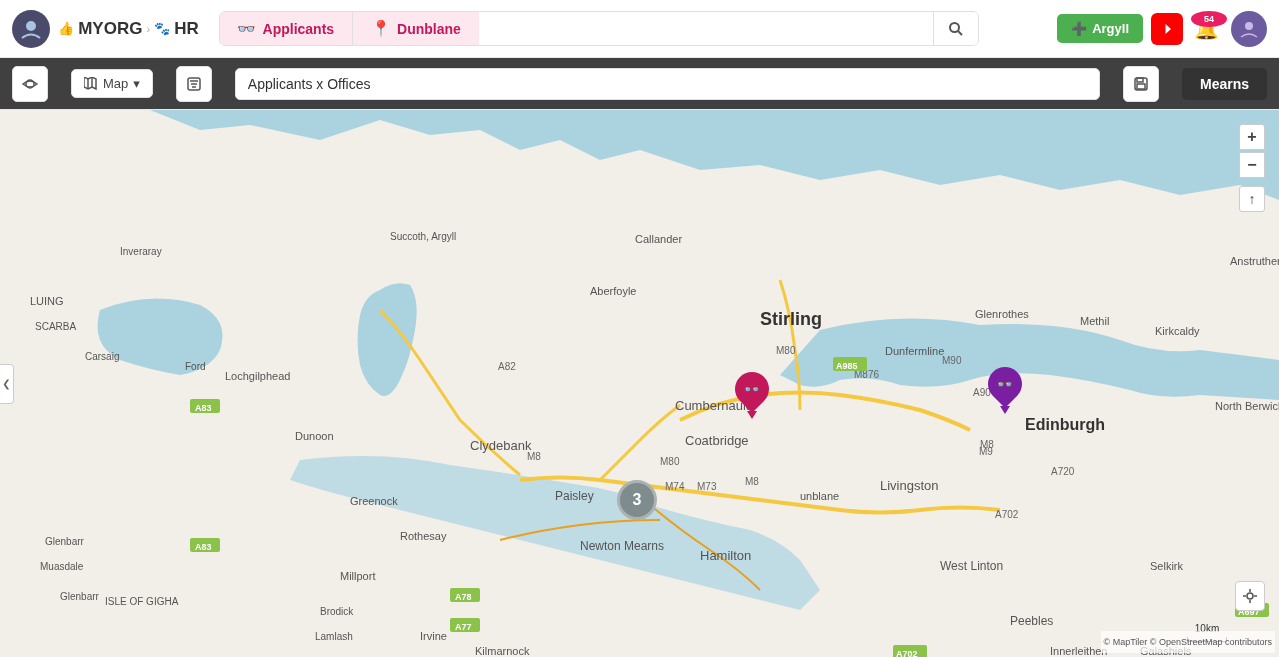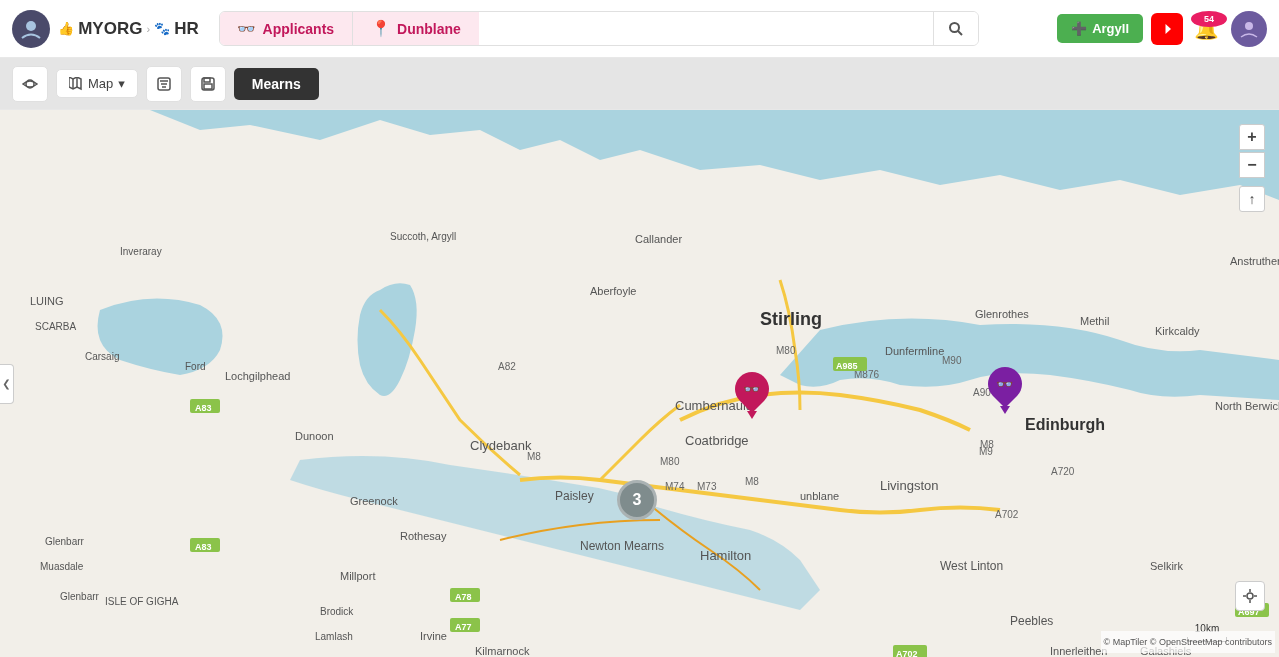--- a/index.html
+++ b/index.html
@@ -108,24 +108,24 @@
       display: flex; align-items: center; justify-content: center;
       color: #fff; font-size: 14px; font-weight: bold;
       cursor: pointer;
     }
 
     
     .toolbar {
       display: flex;
       align-items: center;
       height: 52px;
-      background: #e5e5e5;
+      background: #404040;
       border-bottom: 1px solid #e8e8e8;
       padding: 0 12px;
-      gap: 8px;
+      gap: 23px;
     }
     .view-btn {
       width: 36px; height: 36px;
       border: 1.5px solid #e0e0e0;
       border-radius: 5px;
       background: #fff;
       cursor: pointer;
       display: flex; align-items: center; justify-content: center;
       font-size: 16px; color: #555;
     }
@@ -362,20 +362,21 @@
     <span>▾</span>
   </button>
   <button class="filter-btn">
     <svg width="14" height="14" viewBox="0 0 14 14" fill="none" stroke="#555" stroke-width="1.5">
       <rect x="1" y="1" width="12" height="12" rx="2"></rect>
       <line x1="3" y1="4" x2="11" y2="4"></line>
       <line x1="4" y1="7" x2="10" y2="7"></line>
       <line x1="5" y1="10" x2="9" y2="10"></line>
     </svg>
   </button>
+  <input class="title-input" type="text" value="Applicants x Offices" style="">
   <button class="save-btn">
     <svg width="14" height="14" viewBox="0 0 14 14" fill="none" stroke="#555" stroke-width="1.5">
       <rect x="1" y="1" width="12" height="12" rx="2"></rect>
       <rect x="3" y="1" width="6" height="4"></rect>
       <rect x="3" y="7" width="8" height="5"></rect>
     </svg>
   </button>
   <button class="share-btn">Mearns</button>
 </div>
 

